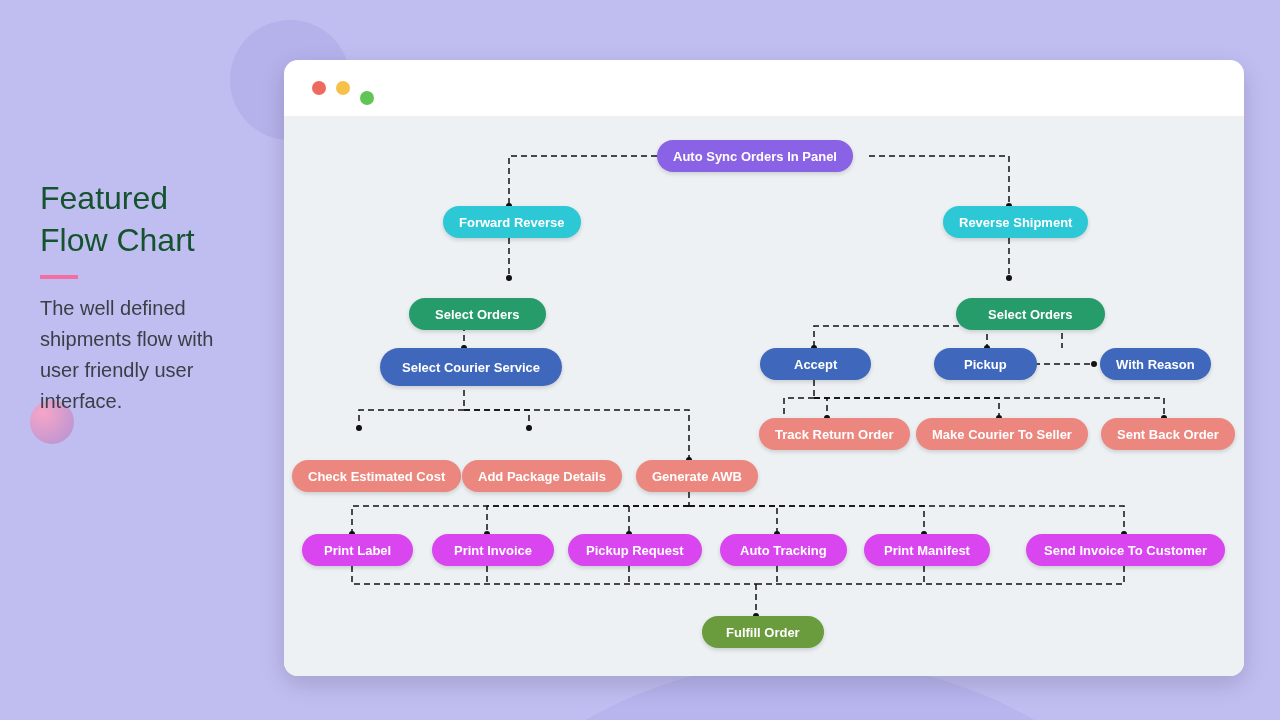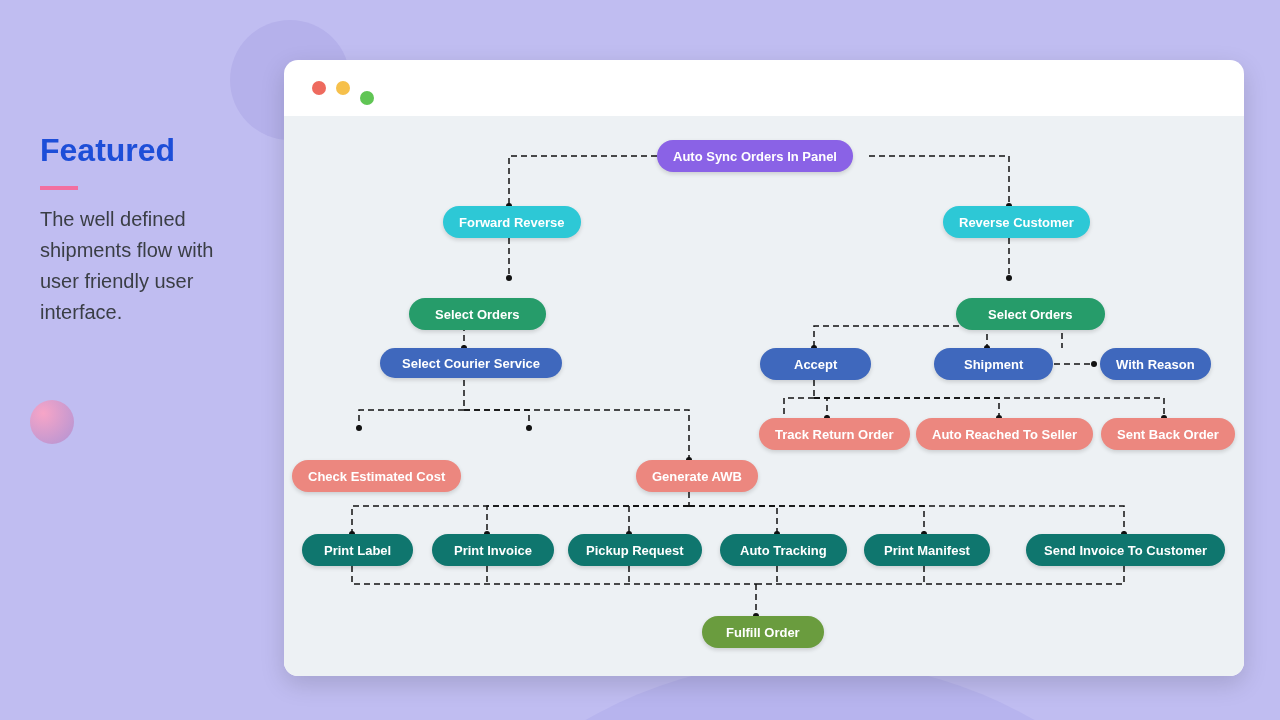--- a/index.html
+++ b/index.html
@@ -37,23 +37,24 @@
 }
 .sidebar {
   position: absolute;
   left: 40px;
   top: 130px;
   width: 210px;
   z-index: 2;
 }
 .sidebar h1 {
   font-size: 32px;
-  font-weight: 700;
-  color: #1d4ed8;
+  font-weight: 400;
+  color: #14532d;
   line-height: 1.3;
+  margin-top: 48px;
 }
 .accent-bar {
   width: 38px;
   height: 4px;
   background: #f26fa0;
   margin: 14px 0;
 }
 .sidebar p {
   font-size: 20px;
   color: #3a3e45;
@@ -100,36 +101,37 @@
   height: 32px;
   padding: 0 16px;
   white-space: nowrap;
   box-shadow: 0 2px 4px rgba(0,0,0,0.15);
 }
 .purple { background: #8a62e6; }
 .cyan   { background: #2dc8d6; }
 .green  { background: #269c6a; margin-top: 20px; }
 .blue   { background: #3f68bd; }
 .salmon { background: #ec877f; }
-.steel  { background: #0f766e; }
+.steel  { background: #d946ef; }
 .olive  { background: #6a9c3e; }
 svg.connectors { position:absolute; left:0; top:0; width:100%; height:100%; pointer-events:none; }
 svg.connectors path { fill:none; stroke:#111; stroke-width:1.5; stroke-dasharray:6 4; }
 svg.connectors circle { fill:#111; }
 </style>
 </head>
 <body>
 
 <div class="bg-circle-big"></div>
 <div class="bg-circle-small"></div>
 <div class="bg-circle-bottom"></div>
 
 <div class="sidebar">
   <h1>
     <span>Featured</span><br>
+    <span>Flow Chart</span>
   </h1>
   <div class="accent-bar"></div>
   <p>The well defined shipments flow with user friendly user interface.</p>
 </div>
 
 <div class="window">
   <div class="titlebar">
     <div class="dot red"></div>
     <div class="dot yellow"></div>
     <div class="dot green"></div>
@@ -199,31 +201,32 @@
       <circle cx="543" cy="302" r="3"></circle>
       <path d="M530 282 L500 282 L500 302"></path>
       <path d="M530 282 L715 282 L715 302"></path>
       <circle cx="715" cy="302" r="3"></circle>
       <path d="M530 282 L880 282 L880 302"></path>
       <circle cx="880" cy="302" r="3"></circle>
     </svg>
 
     <div class="node purple" style="left:373px; top:24px;">Auto Sync Orders In Panel</div>
     <div class="node cyan" style="left:159px; top:90px;">Forward Reverse</div>
-    <div class="node cyan" style="left:659px; top:90px;">Reverse Customer</div>
+    <div class="node cyan" style="left:659px; top:90px;">Reverse Shipment</div>
     <div class="node green" style="left:125px; top:162px; padding:0 26px;">Select Orders</div>
     <div class="node green" style="left:672px; top:162px; padding:0 32px;">Select Orders</div>
-    <div class="node blue" style="left:96px; top:232px; height:30px; border-radius:22px; padding:0 22px;">Select Courier Service</div>
+    <div class="node blue" style="left:96px; top:232px; height:38px; border-radius:22px; padding:0 22px;">Select Courier Service</div>
     <div class="node blue" style="left:476px; top:232px; padding:0 34px;">Accept</div>
-    <div class="node blue" style="left:650px; top:232px; padding:0 30px;">Shipment</div>
+    <div class="node blue" style="left:650px; top:232px; padding:0 30px;">Pickup</div>
     <div class="node blue" style="left:816px; top:232px;">With Reason</div>
     <div class="node salmon" style="left:475px; top:302px;">Track Return Order</div>
-    <div class="node salmon" style="left:632px; top:302px;">Auto Reached To Seller</div>
+    <div class="node salmon" style="left:632px; top:302px;">Make Courier To Seller</div>
     <div class="node salmon" style="left:817px; top:302px;">Sent Back Order</div>
     <div class="node salmon" style="left:8px; top:344px;">Check Estimated Cost</div>
+    <div class="node salmon" style="left:178px; top:344px;">Add Package Details</div>
     <div class="node salmon" style="left:352px; top:344px;">Generate AWB</div>
     <div class="node steel" style="left:18px; top:418px; padding:0 22px;">Print Label</div>
     <div class="node steel" style="left:148px; top:418px; padding:0 22px;">Print Invoice</div>
     <div class="node steel" style="left:284px; top:418px; padding:0 18px;">Pickup Request</div>
     <div class="node steel" style="left:436px; top:418px; padding:0 20px;text-align:center;">Auto Tracking</div>
     <div class="node steel" style="left:580px; top:418px; padding:0 20px;text-align:center;">Print Manifest</div>
     <div class="node steel" style="left:742px; top:418px; padding:0 18px;">Send Invoice To Customer</div>
     <div class="node olive" style="left:418px; top:500px; padding:0 24px;">Fulfill Order</div>
 
   </div>

